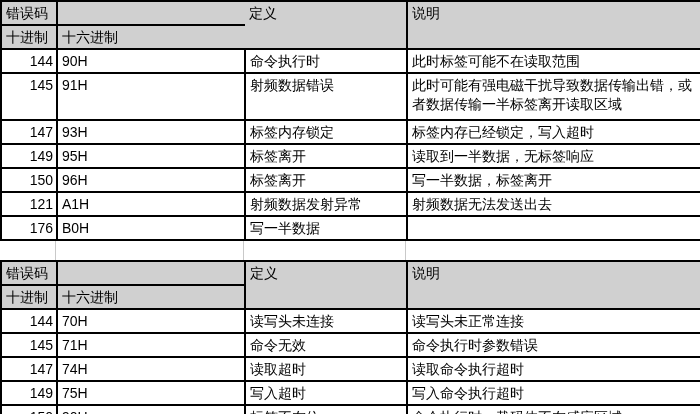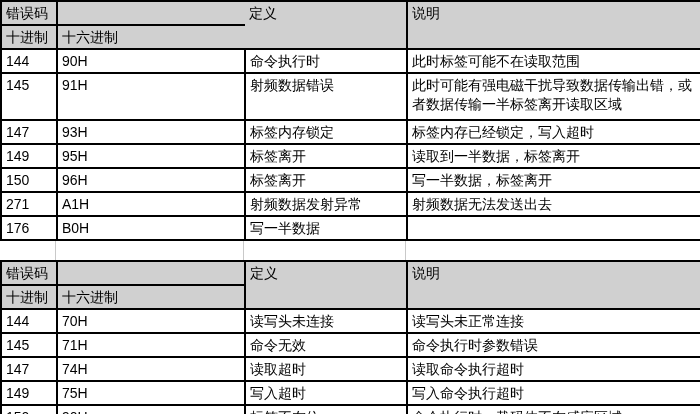--- a/index.html
+++ b/index.html
@@ -25,21 +25,21 @@
 
   td {
     border: 2px solid #000000;
     vertical-align: top;
     padding: 2px 3px 1px 4px;
     line-height: 19px;
     overflow: hidden;
     background: #ffffff;
   }
   td.hdr { background: #d0d0d0; }
-  td.dec { padding-right: 3px; }
+  td.dec { text-align: right; padding-right: 3px; }
 
   tr.hr1 td { height: 17px; }
   tr.hr2 td { height: 19px; margin-top: 20px; }
   tr.dr  td { height: 19px; }
   tr.dr-tall td { height: 42px; }
 
   
   .t1 td.nbr { border-right: hidden; }
   .t1 td.nbl { border-left: hidden; }
 
@@ -91,30 +91,30 @@
       <tr class="dr">
         <td class="dec">147</td>
         <td>93H</td>
         <td>标签内存锁定</td>
         <td>标签内存已经锁定，写入超时</td>
       </tr>
       <tr class="dr">
         <td class="dec">149</td>
         <td>95H</td>
         <td>标签离开</td>
-        <td>读取到一半数据，标签离开</td>
+        <td>读取到一半数据，无标签响应</td>
       </tr>
       <tr class="dr">
         <td class="dec">150</td>
         <td>96H</td>
         <td>标签离开</td>
         <td>写一半数据，标签离开</td>
       </tr>
       <tr class="dr">
-        <td class="dec">271</td>
+        <td class="dec">121</td>
         <td>A1H</td>
         <td>射频数据发射异常</td>
         <td>射频数据无法发送出去</td>
       </tr>
       <tr class="dr">
         <td class="dec">176</td>
         <td>B0H</td>
         <td>写一半数据</td>
         <td></td>
       </tr>

